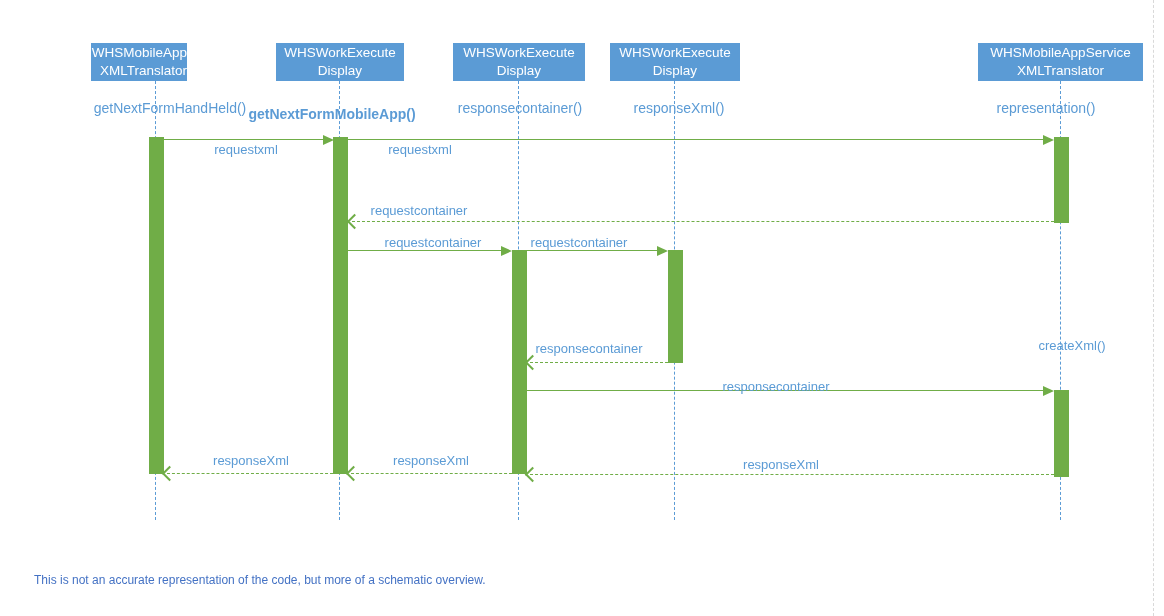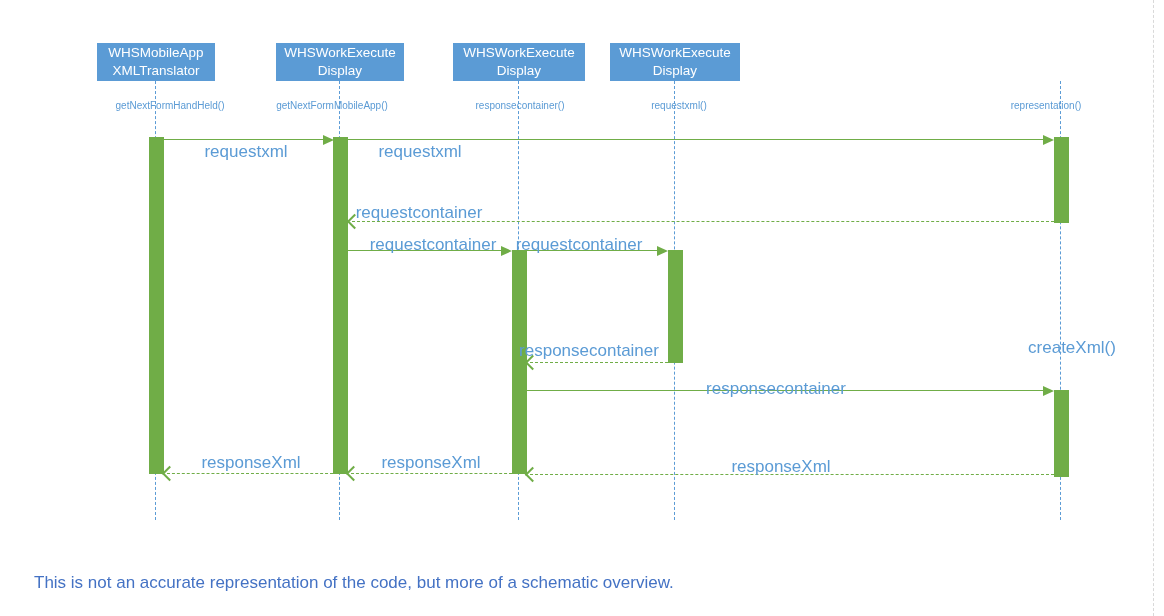--- a/index.html
+++ b/index.html
@@ -26,21 +26,21 @@
     font-size:13.5px;line-height:18px;text-align:center;
   }
 
   .lifeline{
     position:absolute;top:81px;height:439px;width:0;
     border-left:1.5px dashed var(--blue);z-index:1;
   }
 
   .method-label{
     position:absolute;transform:translateX(-50%);white-space:nowrap;
-    font-size:10px;color:var(--blue);z-index:4;text-align:center;
+    font-size:14px;color:var(--blue);z-index:4;text-align:center;
   }
 
   .activation{
     position:absolute;width:15px;background:var(--green);z-index:3;
   }
 
   .line-solid{
     position:absolute;height:0;border-top:1.5px solid var(--green);z-index:2;
   }
   .line-dashed{
@@ -51,60 +51,64 @@
     border-left:11px solid var(--green);
     border-top:5px solid transparent;border-bottom:5px solid transparent;
   }
   .chev-left{
     position:absolute;width:9px;height:9px;z-index:3;
     border-left:2px solid var(--green);border-bottom:2px solid var(--green);
     transform:rotate(45deg);background:transparent;
   }
   .msg-label{
     position:absolute;transform:translateX(-50%);white-space:nowrap;
-    font-size:17px;color:var(--blue);z-index:4;
+    font-size:13px;color:var(--blue);z-index:4;
   }
   .note{
-    position:absolute;left:34px;top:573px;font-size:17px;color:var(--note-blue);text-align:center;
+    position:absolute;left:34px;top:573px;font-size:12px;color:var(--note-blue);text-align:center;
   }
 </style>
 </head>
 <body>
 
 <div class="canvas">
 
   <div class="page-edge" style="left:1153px;"></div>
 
   <div class="lifeline" style="left:155px;"></div>
   <div class="lifeline" style="left:339px;"></div>
   <div class="lifeline" style="left:518px;"></div>
   <div class="lifeline" style="left:674px;"></div>
   <div class="lifeline" style="left:1060px;"></div>
 
-  <div class="actor-box" style="left:97px;width:118px;">
+  <div class="actor-box" style="left:91px;width:96px;align-items:flex-end;">
     <div>WHSMobileApp</div>
     <div>XMLTranslator</div>
   </div>
   <div class="actor-box" style="left:276px;width:128px;">
     <div>WHSWorkExecute</div>
     <div>Display</div>
   </div>
   <div class="actor-box" style="left:453px;width:132px;">
     <div>WHSWorkExecute</div>
     <div>Display</div>
   </div>
   <div class="actor-box" style="left:610px;width:130px;">
     <div>WHSWorkExecute</div>
     <div>Display</div>
   </div>
+  <div class="actor-box" style="left:978px;width:165px;">
+    <div>WHSMobileAppService</div>
+    <div>XMLTranslator</div>
+  </div>
 
   <div class="method-label" style="left:170px;top:100px;">getNextFormHandHeld()</div>
-  <div class="method-label" style="left:332px;top:100px;">getNextFormMobileApp()</div>
+  <div class="method-label" style="left:332px;top:106px;font-weight:bold;">getNextFormMobileApp()</div>
   <div class="method-label" style="left:520px;top:100px;">responsecontainer()</div>
-  <div class="method-label" style="left:679px;top:100px;">requestxml()</div>
+  <div class="method-label" style="left:679px;top:100px;">responseXml()</div>
   <div class="method-label" style="left:1046px;top:100px;">representation()</div>
 
   <div class="activation" style="left:149px;top:137px;height:337px;"></div>
   <div class="activation" style="left:333px;top:137px;height:337px;"></div>
   <div class="activation" style="left:512px;top:250px;height:224px;"></div>
   <div class="activation" style="left:668px;top:250px;height:113px;"></div>
   <div class="activation" style="left:1054px;top:137px;height:86px;"></div>
   <div class="activation" style="left:1054px;top:390px;height:87px;"></div>
 
   <div class="line-solid" style="left:164px;top:139px;width:159px;"></div>

